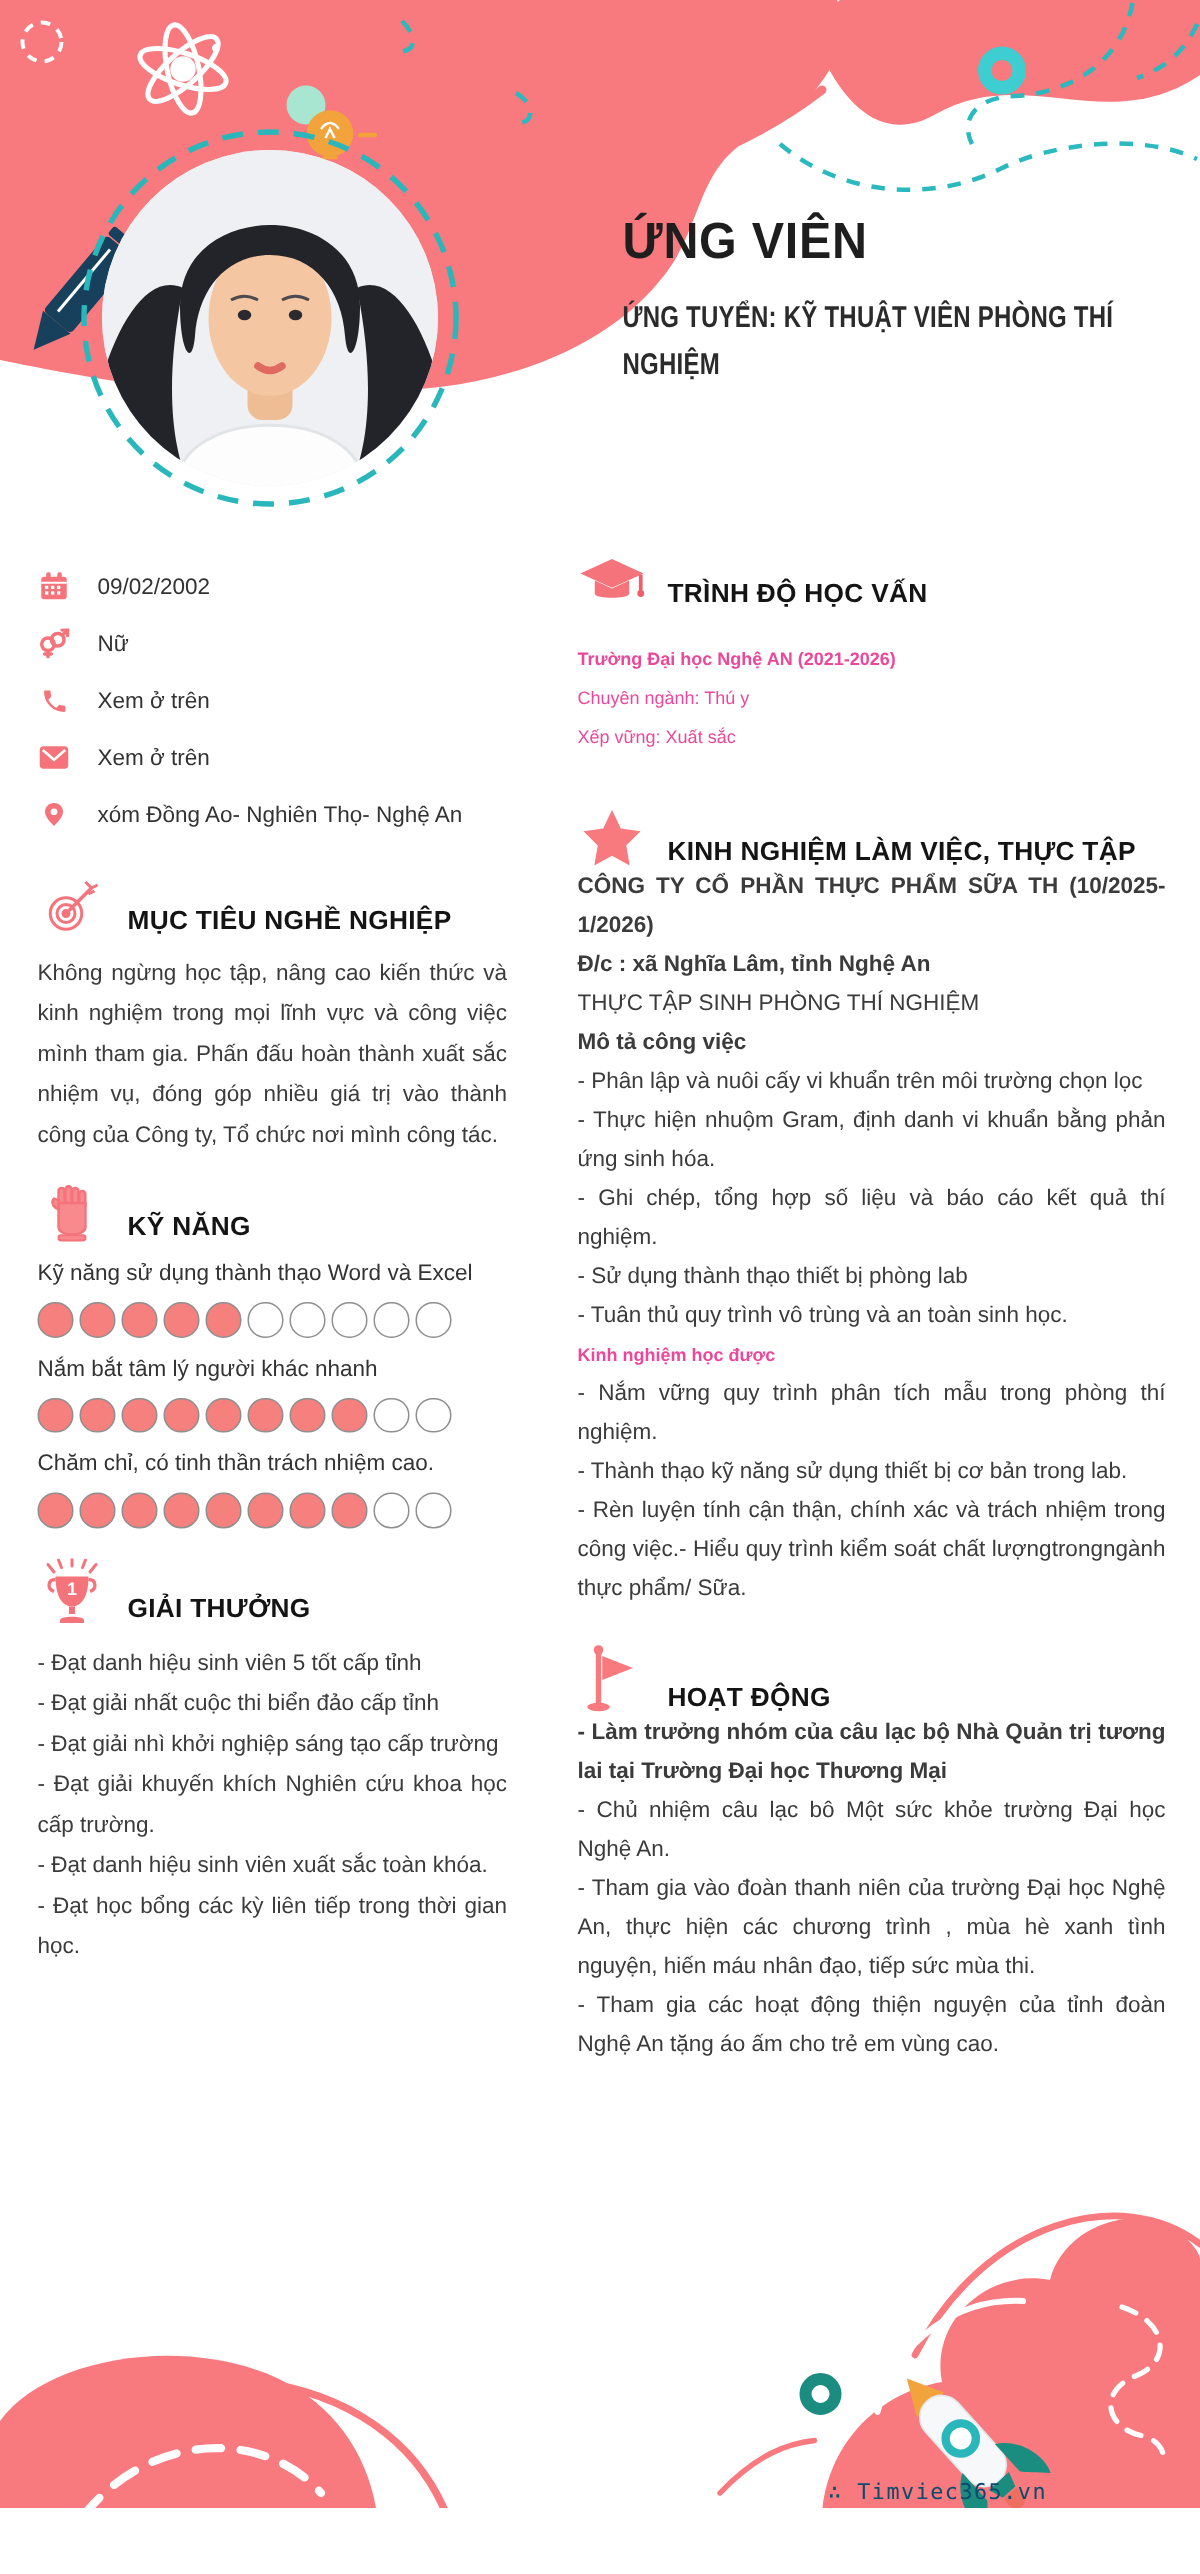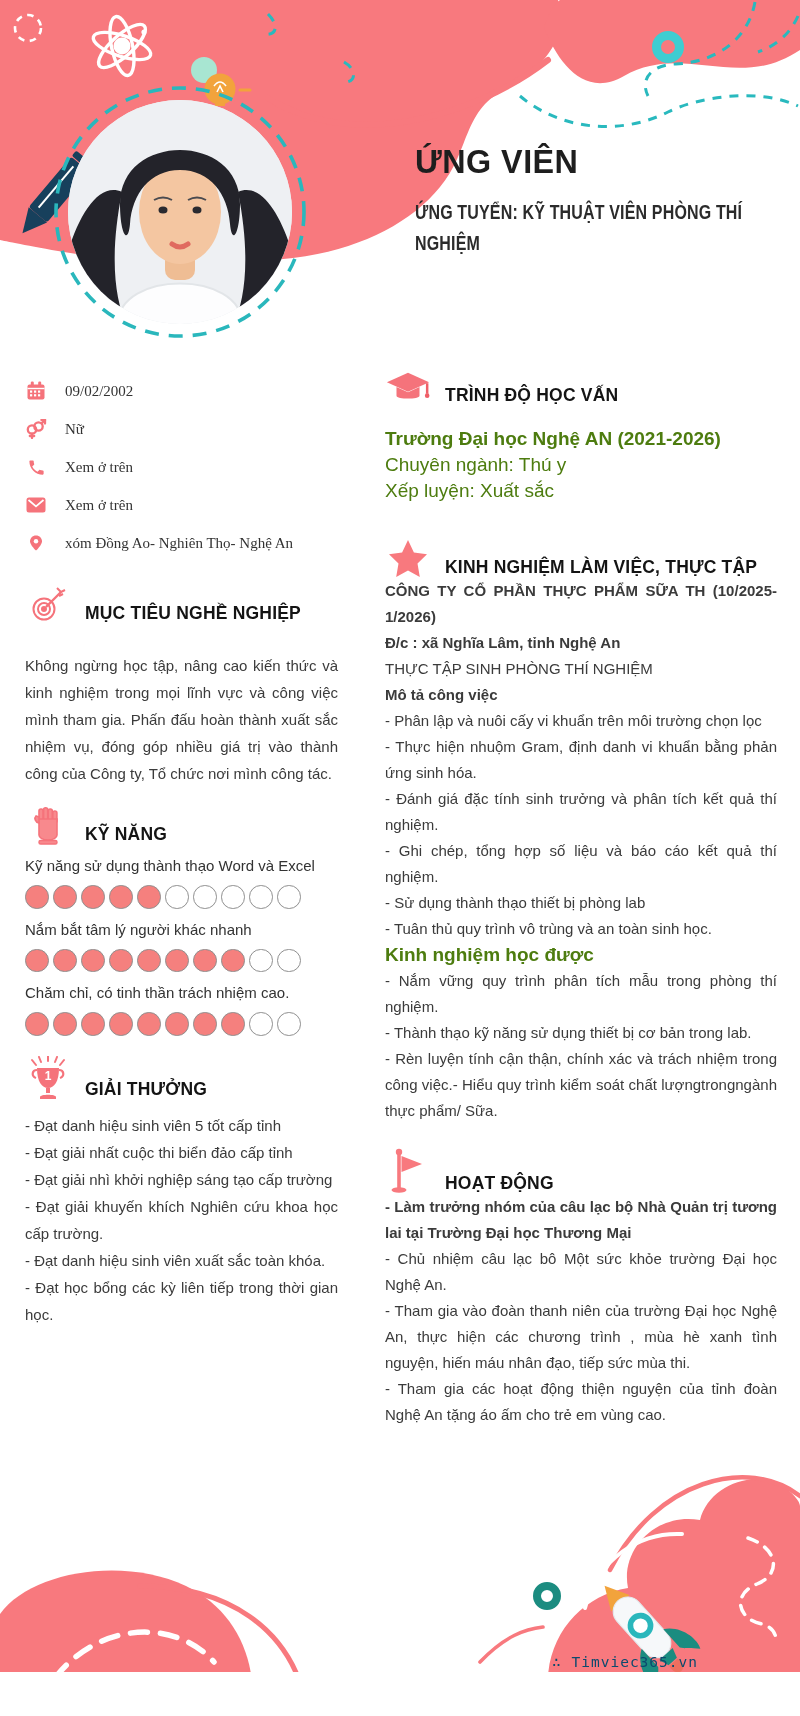--- a/index.html
+++ b/index.html
@@ -11,35 +11,35 @@
               overflow:hidden;z-index:3;background:#eef0f3;}
   .headline{position:absolute;left:415px;top:142px;width:455px;z-index:3;}
   .cv-name{font-size:34px;font-weight:bold;color:#1e1e1e;letter-spacing:.5px;
            transform:scaleX(.95);transform-origin:left center;margin:0;}
   .cv-apply{margin-top:16px;font-size:20px;font-weight:bold;color:#2b2b2b;line-height:31px;
             width:430px;transform:scaleX(.8);transform-origin:left top;letter-spacing:.2px;}
   .col-left{position:absolute;left:25px;top:380px;width:313px;z-index:2;}
   .col-right{position:absolute;left:385px;top:362px;width:392px;z-index:2;}
   .info-row{display:flex;align-items:center;margin-bottom:16px;height:22px;}
   .info-ic{width:22px;height:20px;flex:0 0 22px;margin-right:18px;display:flex;align-items:center;justify-content:center;}
-  .info-tx{font-size:15px;color:#333;font-family:Liberation Serif, serif;}
+  .info-tx{font-size:15px;color:#333;}
   .sec-h{display:flex;align-items:flex-end;gap:14px;min-height:44px;}
   .sec-ic{width:46px;flex:0 0 46px;display:flex;align-items:center;justify-content:center;}
   .sec-t{font-size:17.5px;font-weight:bold;color:#141414;letter-spacing:.2px;}
-  .para{font-size:15px;line-height:27px;text-align:justify;color:#3b3b3b;margin-top:28px;}
+  .para{font-size:15px;line-height:27px;text-align:justify;color:#3b3b3b;margin-top:11px;}
   .skill-label{font-size:15px;color:#333;margin-top:12px;}
   .dots{display:flex;gap:4.5px;margin-top:11px;margin-bottom:4px;}
   .dot{width:23.5px;height:23.5px;border-radius:50%;background:#fff;border:1.5px solid #8f8f8f;box-sizing:border-box;}
   .dot.filled{background:#F5807E;}
   .plain-list{list-style:none;margin:12px 0 0 0;padding:0;}
   .plain-list li{font-size:15px;line-height:27px;color:#3b3b3b;text-align:justify;}
   .rlist{list-style:none;margin:0;padding:0;}
   .rlist li{font-size:15px;line-height:26px;color:#3b3b3b;text-align:justify;}
   .b{font-weight:bold;color:#222;}
-  .line{font-size:19px;line-height:26px;color:#4d7c0f;}
+  .line{font-size:12px;line-height:26px;color:#ec4899;}
   .mt20{margin-top:20px}.mt30{margin-top:30px}.mt24{margin-top:24px}.mt16{}
   .mh-obj{margin-top:26px}.mh-skill{margin-top:14px}.mh-award{margin-top:20px}
   .foot-svg{position:absolute;left:0;top:1446px;z-index:1;}
   .watermark{position:absolute;right:102px;bottom:2px;z-index:4;
              font-family:"DejaVu Sans Mono", monospace;font-size:14.5px;color:#0c4a6e;letter-spacing:1px;}
 </style>
 </head>
 <body>
 
 <div class="page">
@@ -293,42 +293,41 @@
             <path d="M12,17 L12,26 C12,30 36,30 36,26 L36,17 L24,22.5 Z" fill="#F5737B"></path>
             <line x1="44" y1="13" x2="44" y2="24" stroke="#ef5f68" stroke-width="2.6"></line>
             <circle cx="44" cy="26" r="2.4" fill="#ef5f68"></circle>
           </svg>
       </span>
       <span class="sec-t">TRÌNH ĐỘ HỌC VẤN</span>
     </div>
     <div class="mt20">
       <div class="line b">Trường Đại học Nghệ AN (2021-2026)</div>
       <div class="line">Chuyên ngành: Thú y</div>
-      <div class="line">Xếp luyện: Xuất sắc</div>
+      <div class="line">Xếp vững: Xuất sắc</div>
     </div>
 
     <div class="sec-h mt30">
       <span class="sec-ic">
         <svg width="40" height="38" viewBox="0 0 40 38">
             <polygon points="20,0 25.9,12.4 39,14.2 29.5,23.6 31.8,37 20,30.5 8.2,37 10.5,23.6 1,14.2 14.1,12.4" fill="#F8797E"></polygon>
           </svg>
       </span>
       <span class="sec-t">KINH NGHIỆM LÀM VIỆC, THỰC TẬP</span>
     </div>
     <div class="mt16">
       <div class="rlist">
         <li class="b">CÔNG TY CỔ PHẦN THỰC PHẨM SỮA TH (10/2025-1/2026)</li>
         <li class="b">Đ/c : xã Nghĩa Lâm, tỉnh Nghệ An</li>
         <li>THỰC TẬP SINH PHÒNG THÍ NGHIỆM</li>
         <li class="b">Mô tả công việc</li>
       </div>
       <ul class="rlist">
         <li>- Phân lập và nuôi cấy vi khuẩn trên môi trường chọn lọc</li>
         <li>- Thực hiện nhuộm Gram, định danh vi khuẩn bằng phản ứng sinh hóa.</li>
-        <li>- Đánh giá đặc tính sinh trưởng và phân tích kết quả thí nghiệm.</li>
         <li>- Ghi chép, tổng hợp số liệu và báo cáo kết quả thí nghiệm.</li>
         <li>- Sử dụng thành thạo thiết bị phòng lab</li>
         <li>- Tuân thủ quy trình vô trùng và an toàn sinh học.</li>
       </ul>
       <div class="line b">Kinh nghiệm học được</div>
       <ul class="rlist">
         <li>- Nắm vững quy trình phân tích mẫu trong phòng thí nghiệm.</li>
         <li>- Thành thạo kỹ năng sử dụng thiết bị cơ bản trong lab.</li>
         <li>- Rèn luyện tính cận thận, chính xác và trách nhiệm trong công việc.- Hiểu quy trình kiểm soát chất lượngtrongngành thực phẩm/ Sữa.</li>
       </ul>

